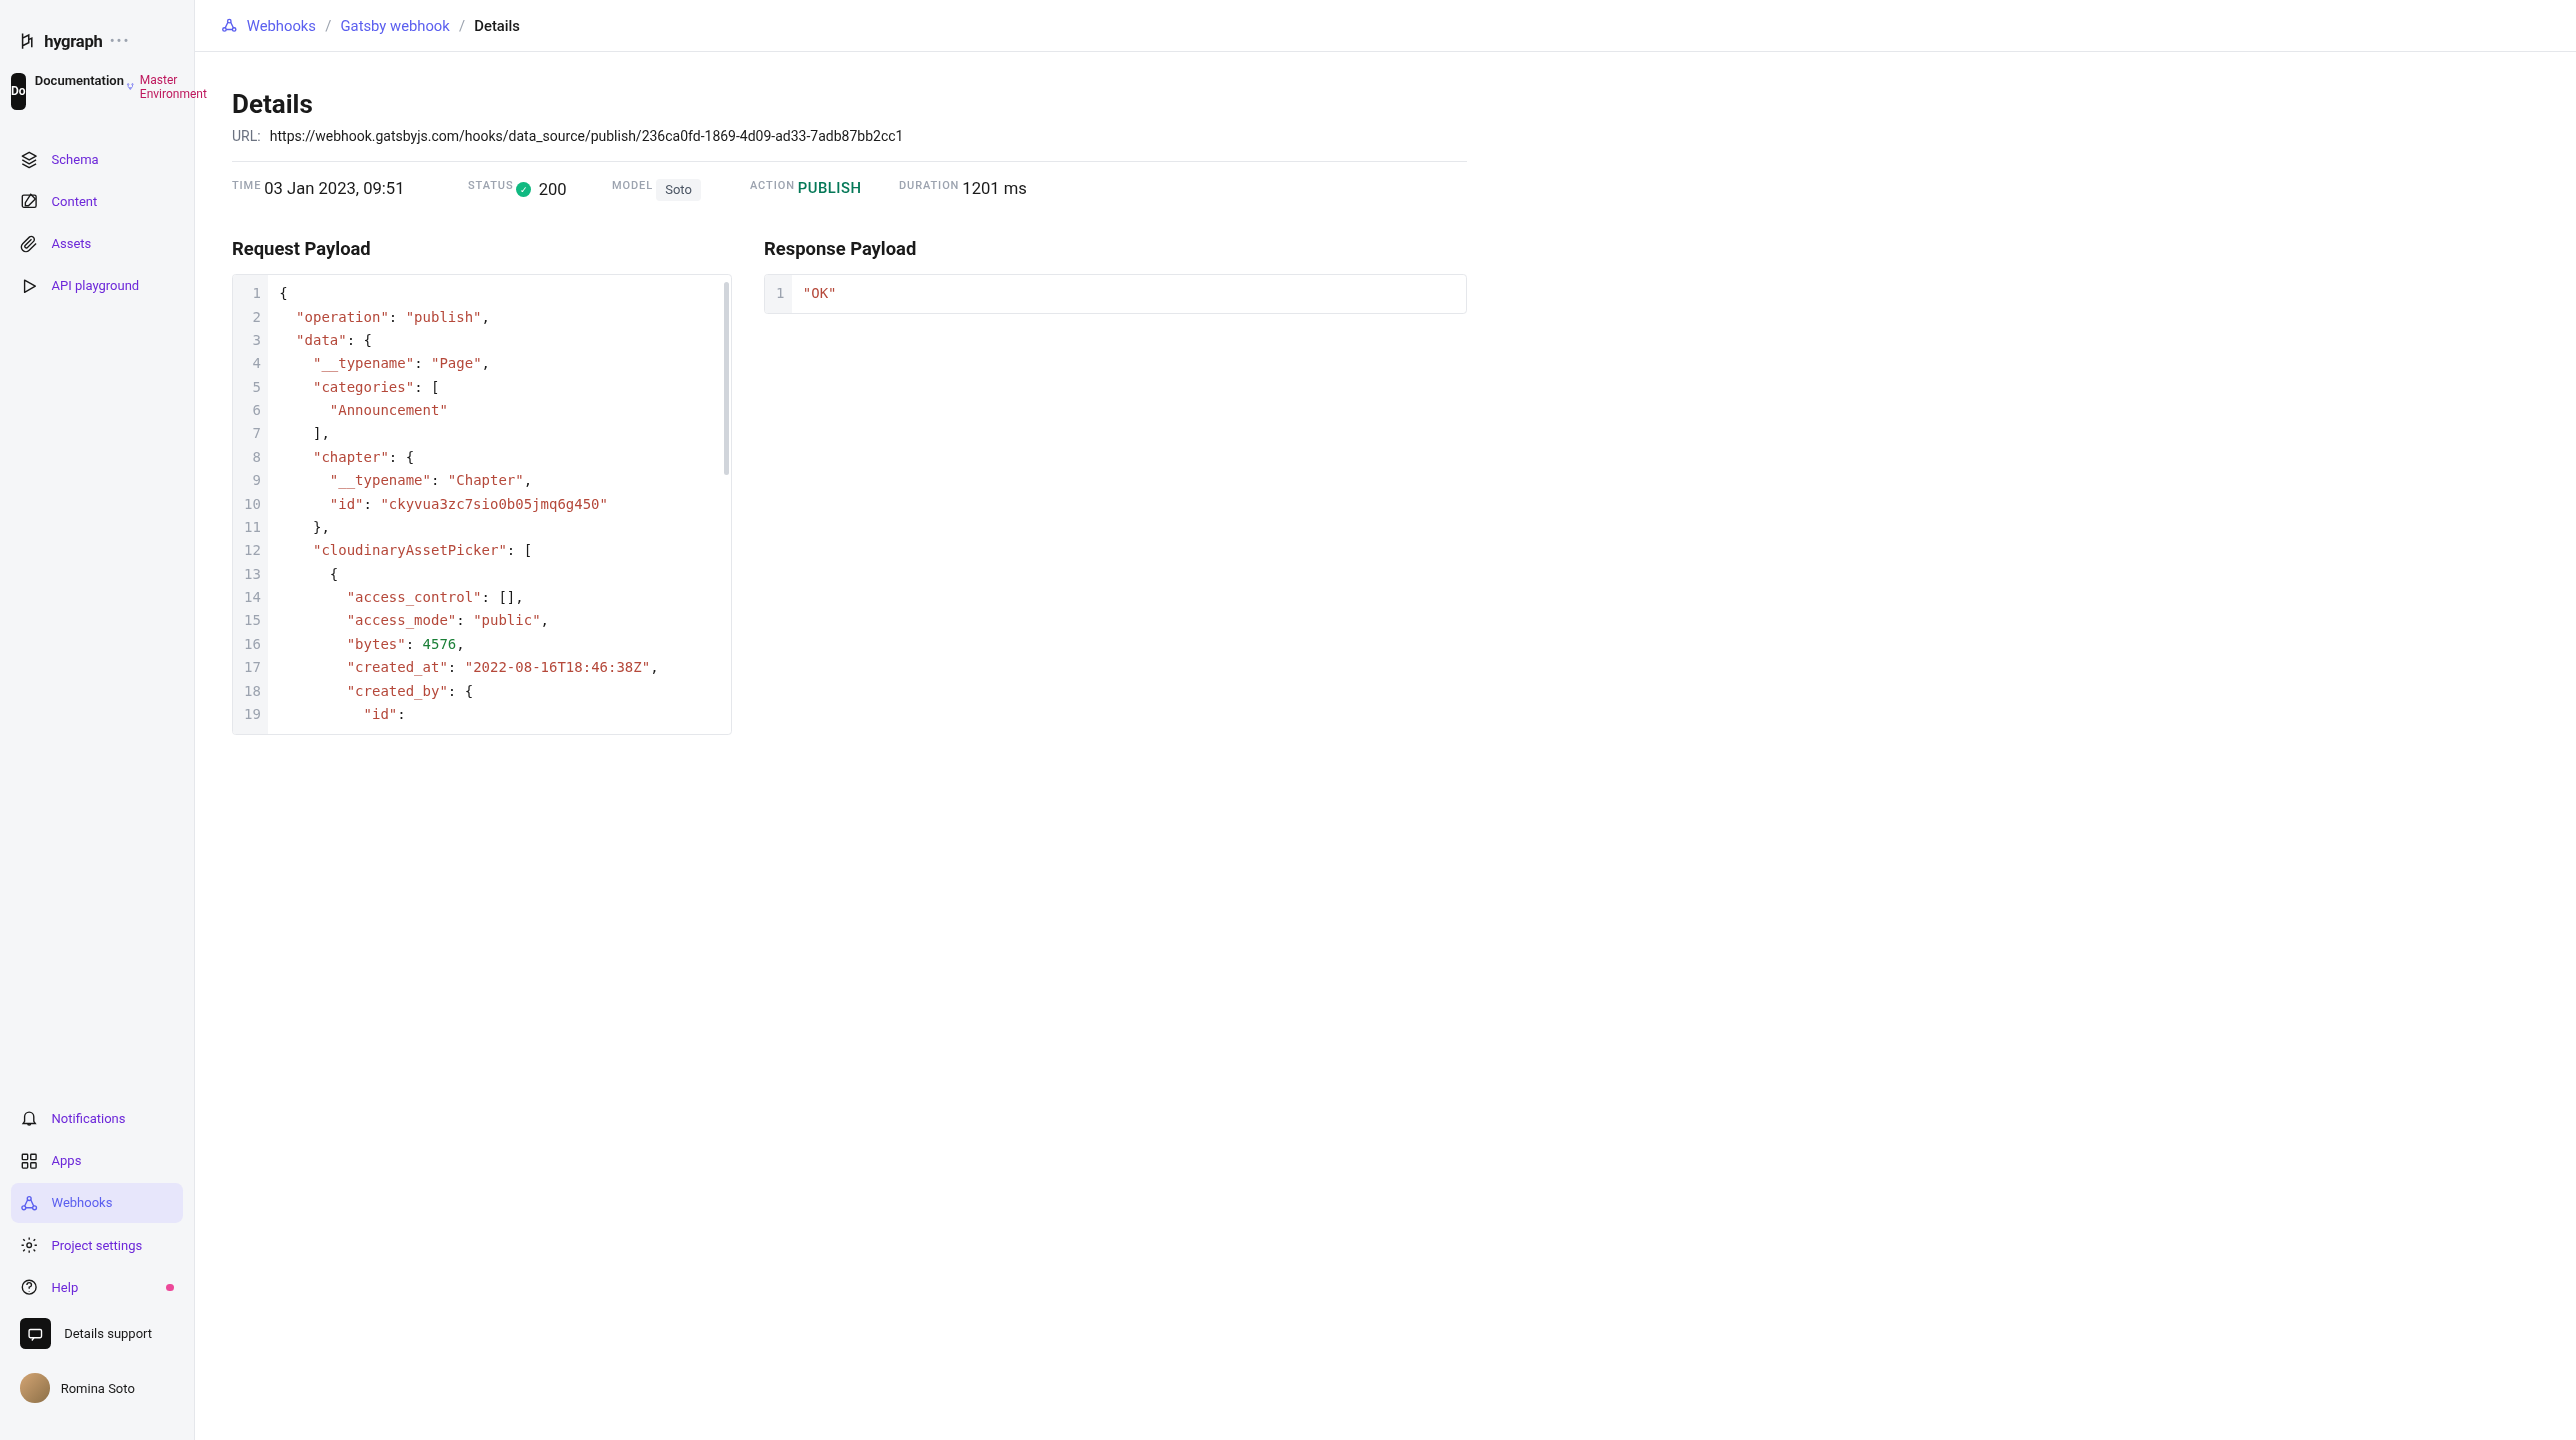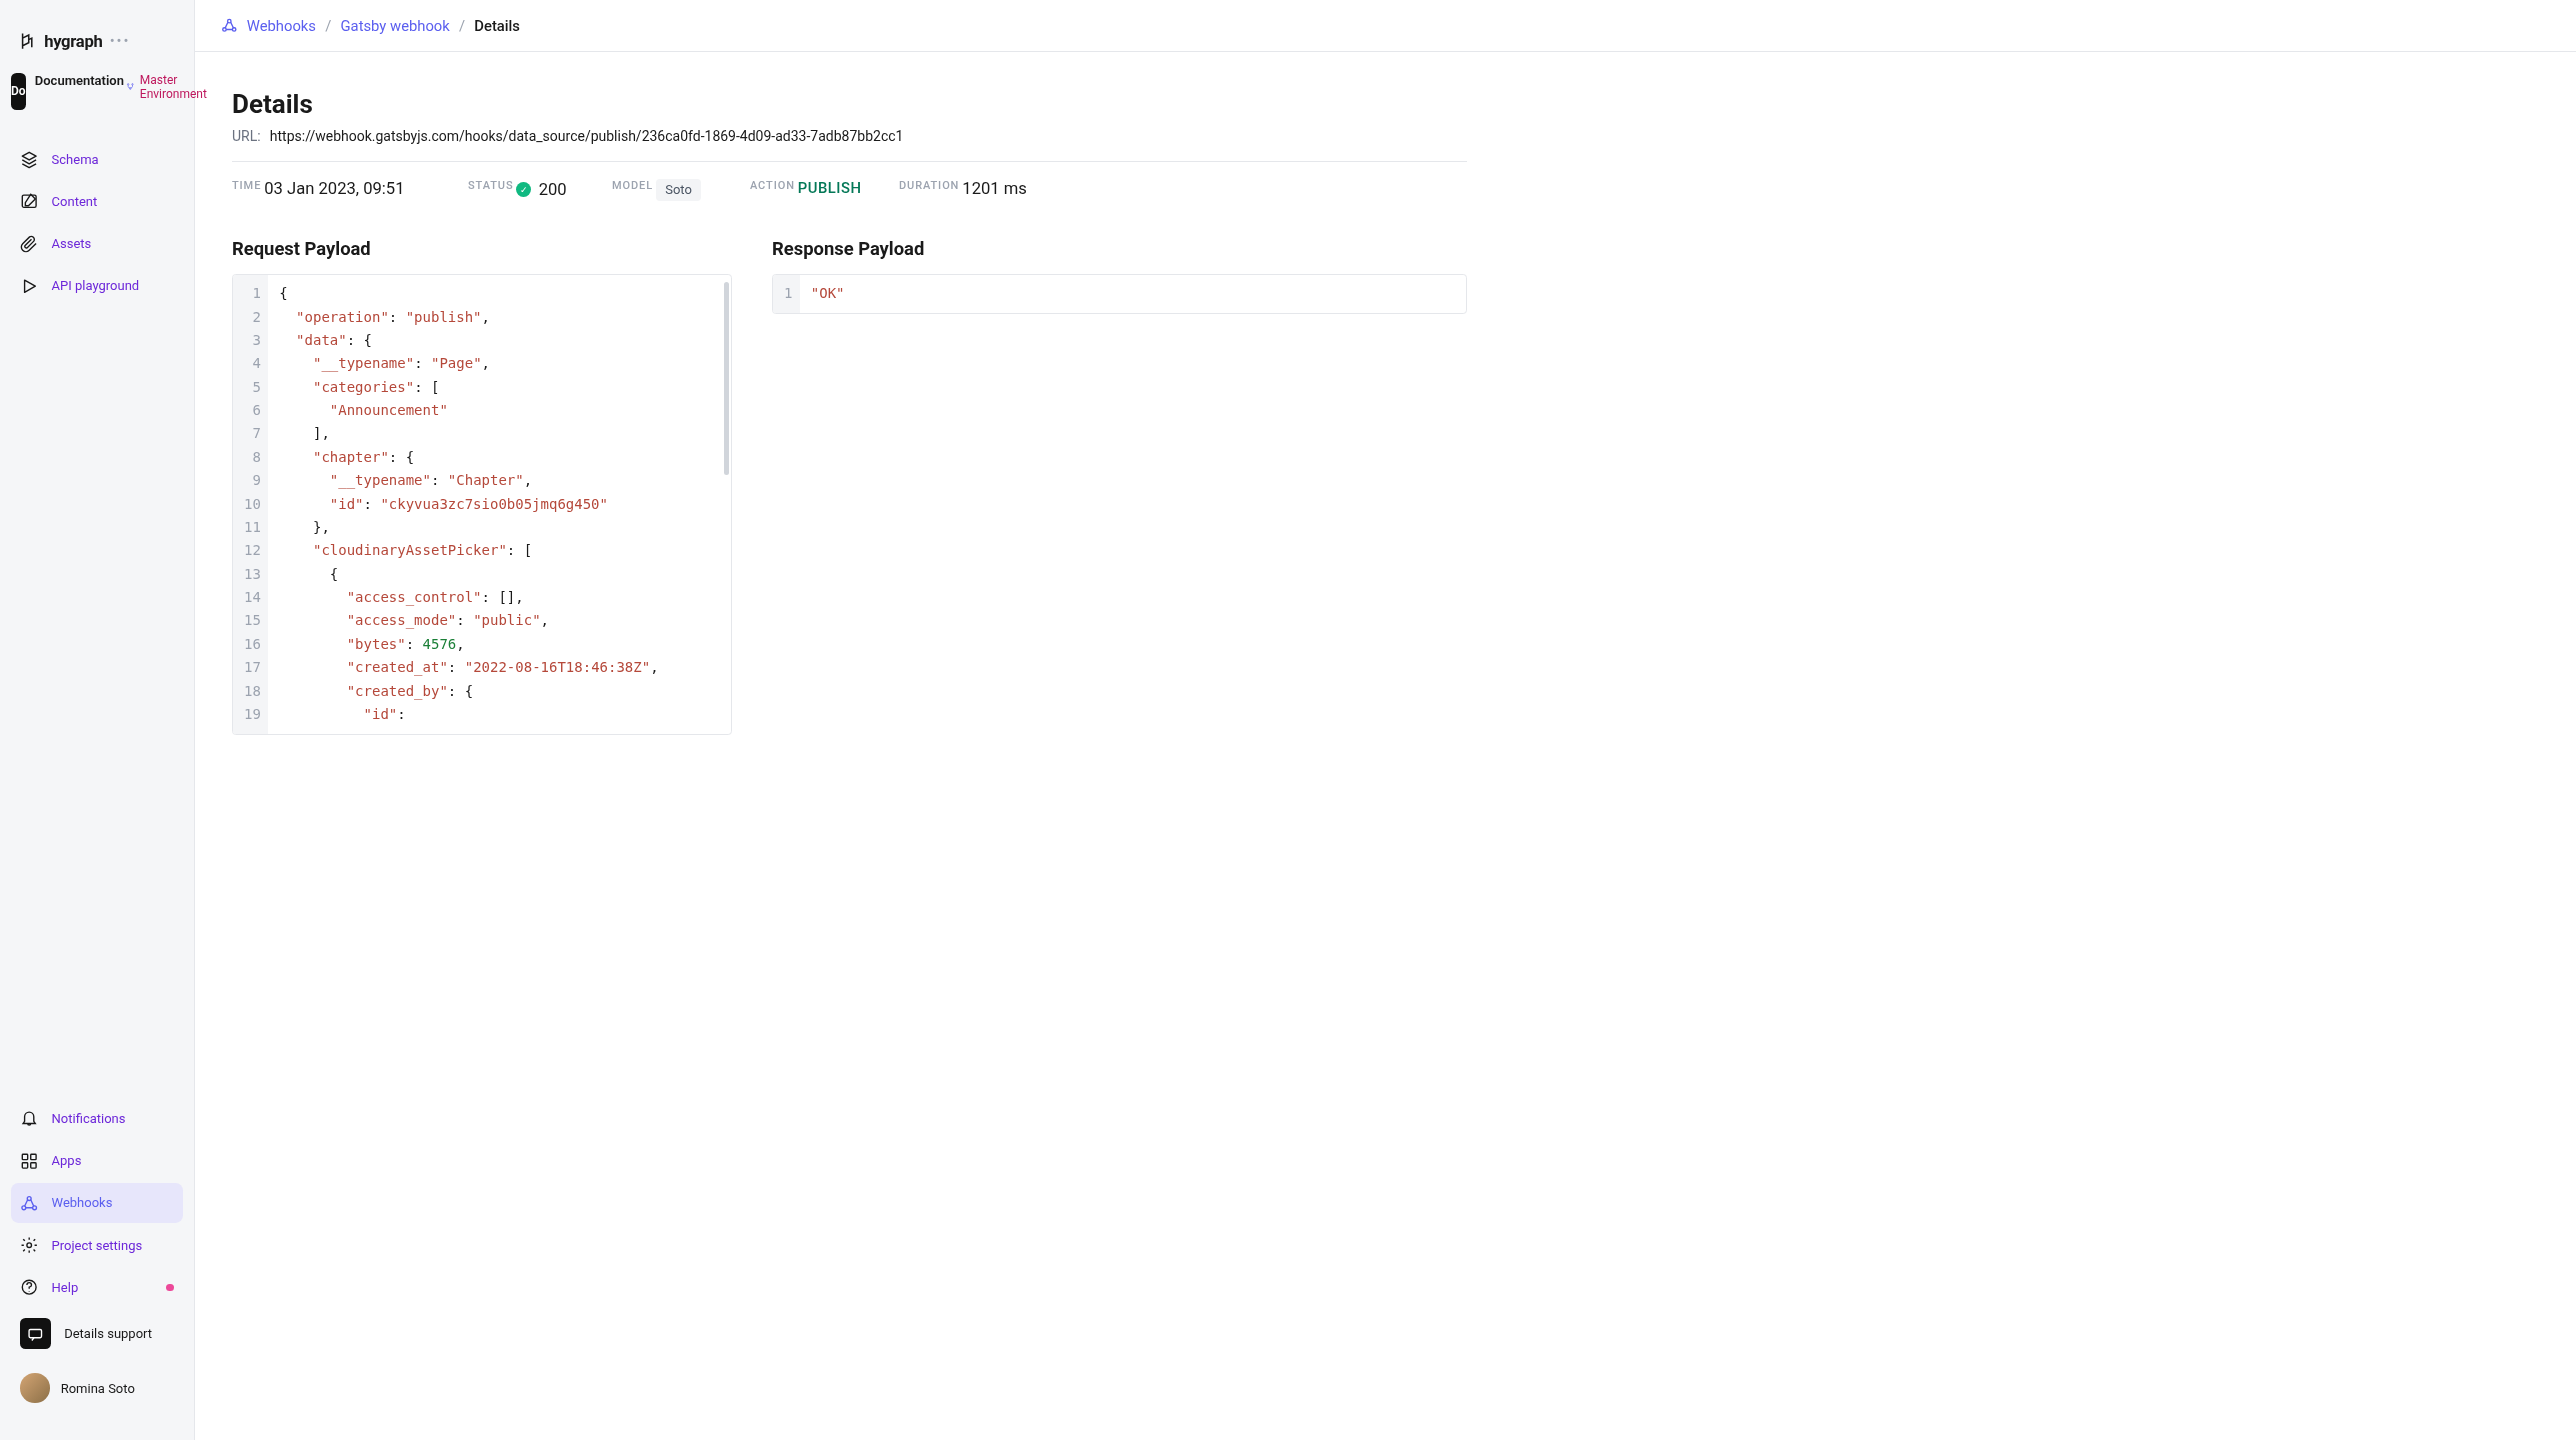--- a/index.html
+++ b/index.html
@@ -160,21 +160,21 @@
       background: #f3f4f6;
       color: #4b5563;
       padding: 3.7px 9.2px;
       border-radius: 3.7px;
       font-size: 13px;
       display: inline-block;
       width: fit-content;
     }
     .action-val { color: #047857; font-weight: 500; font-size: 14.8px; letter-spacing: 0.5px; }
     
-    .payloads { display: flex; gap: 40px; }
+    .payloads { display: flex; gap: 32px; }
     .payload-col { flex: 1; display: flex; flex-direction: column; }
     .payload-col.req { flex: 0 0 500px; }
     .payload-title { font-size: 18.4px; font-weight: 700; margin-bottom: 14.8px; }
     .code-box {
       border: 0.9px solid #e5e7eb;
       border-radius: 3.7px;
       font-family: "SF Mono", Monaco, Consolas, monospace;
       font-size: 14px;
       line-height: 1.67;
       overflow: hidden;

